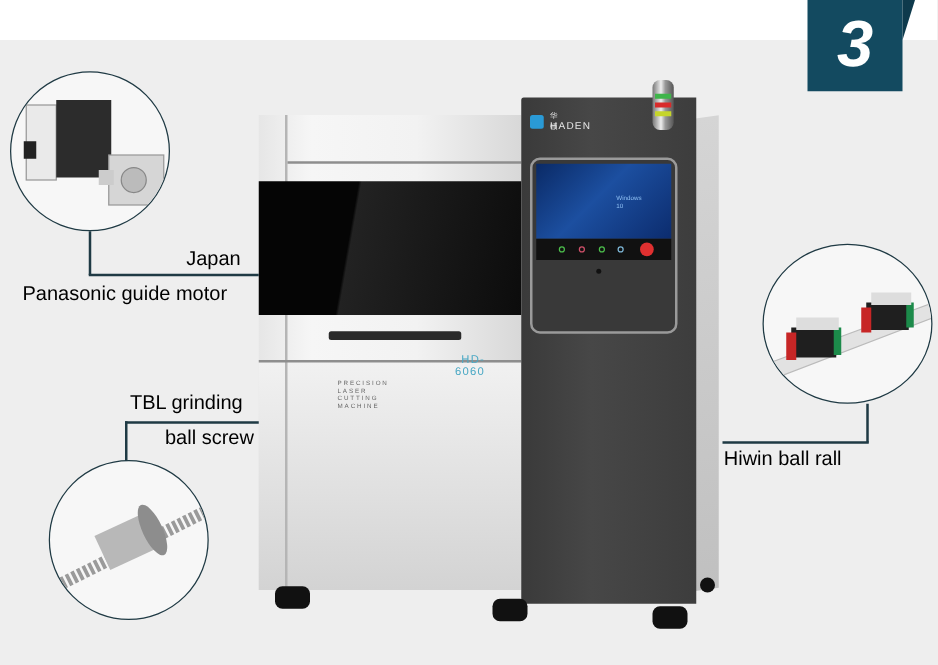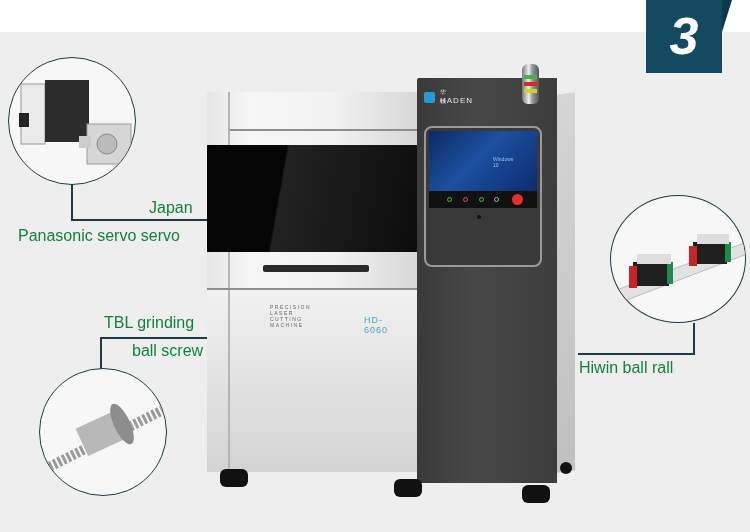--- a/index.html
+++ b/index.html
@@ -11,35 +11,35 @@
   
   .badge { position: absolute; left: 646px; top: 0; width: 76px; height: 73px; background: #134a60; }
   .badge-fold { position: absolute; left: 722px; top: 0; width: 0; height: 0;
     border-top: 32px solid #0e3a4c; border-right: 10px solid transparent; }
   .badge-num { position: absolute; left: 646px; top: 6px; width: 76px; text-align: center;
     color: #ffffff; font-size: 52px; font-weight: bold; font-style: italic; line-height: 60px; }
 
   
   .circle { position: absolute; border-radius: 50%; border: 1.5px solid #1f3a44; background: #f7f7f7; overflow: hidden; }
   .line { position: absolute; background: #1f3a44; }
-  .label { position: absolute; color: #15803d; font-size: 16px; white-space: nowrap; }
+  .label { position: absolute; color: #000000; font-size: 16px; white-space: nowrap; }
 
   
   .machine { position: absolute; }
   .left-body { position: absolute; left: 207px; top: 92px; width: 210px; height: 380px;
     background: linear-gradient(90deg, #e6e6e6 0%, #f6f6f6 20%, #f2f2f2 60%, #d8d8d8 100%); }
   .left-body-lower { position: absolute; left: 207px; top: 290px; width: 210px; height: 182px;
     background: linear-gradient(180deg, #f1f1f1 0%, #d3d3d3 100%); }
   .left-edge { position: absolute; left: 228px; top: 92px; width: 2px; height: 380px; background: #b5b5b5; }
   .top-divider { position: absolute; left: 230px; top: 129px; width: 187px; height: 2px; background: #8e8e8e; }
   .window { position: absolute; left: 207px; top: 145px; width: 210px; height: 107px;
     background: linear-gradient(100deg, #050505 0%, #050505 35%, #222 36%, #0c0c0c 100%); }
   .handle { position: absolute; left: 263px; top: 265px; width: 106px; height: 7px; background: #2a2a2a; border-radius: 2px; }
   .mid-divider { position: absolute; left: 207px; top: 288px; width: 210px; height: 2px; background: #8e8e8e; }
-  .model { position: absolute; left: 364px; top: 315px; font-size: 9px; color: #4aa8c4; letter-spacing: 1px; }
+  .model { position: absolute; left: 364px; top: 282px; font-size: 9px; color: #4aa8c4; letter-spacing: 1px; text-align: right; }
   .subtitle { position: absolute; left: 270px; top: 304px; font-size: 5px; color: #666; letter-spacing: 1.5px; }
 
   .right-body { position: absolute; left: 417px; top: 78px; width: 140px; height: 405px;
     background: linear-gradient(90deg, #3a3a3a 0%, #474747 40%, #3d3d3d 100%); border-top-left-radius: 2px; }
   .side-panel { position: absolute; left: 555px; top: 95px; width: 20px; height: 378px;
     background: linear-gradient(180deg, #d5d5d5, #c0c0c0); transform: skewY(-8deg); transform-origin: top left; }
   .logo-box { position: absolute; left: 424px; top: 92px; width: 11px; height: 11px; background: #2a9ad6; border-radius: 2px; }
   .logo-cn { position: absolute; left: 440px; top: 88px; font-size: 6px; color: #ddd; }
   .logo-text { position: absolute; left: 440px; top: 96px; font-size: 8px; color: #e6e6e6; letter-spacing: 1px; }
 
@@ -116,21 +116,21 @@
     <rect x="36" y="22" width="44" height="62" fill="#2c2c2c"></rect>
     <rect x="10" y="55" width="10" height="14" fill="#222"></rect>
     <rect x="78" y="66" width="44" height="40" fill="#d6d6d6" stroke="#999"></rect>
     <circle cx="98" cy="86" r="10" fill="#bbb" stroke="#888"></circle>
     <rect x="70" y="78" width="12" height="12" fill="#ccc"></rect>
   </svg>
 </div>
 <div class="line" style="left:71px;top:185px;width:1.5px;height:35px"></div>
 <div class="line" style="left:71px;top:219px;width:136px;height:1.5px"></div>
 <div class="label" style="left:149px;top:199px">Japan</div>
-<div class="label" style="left:18px;top:227px">Panasonic servo servo</div>
+<div class="label" style="left:18px;top:227px">Panasonic guide motor</div>
 
 <div class="label" style="left:104px;top:314px">TBL grinding</div>
 <div class="line" style="left:100px;top:337px;width:107px;height:1.5px"></div>
 <div class="line" style="left:100px;top:337px;width:1.5px;height:32px"></div>
 <div class="label" style="left:132px;top:342px">ball screw</div>
 <div class="circle" style="left:39px;top:368px;width:128px;height:128px">
   <svg width="128" height="128">
     <line x1="5" y1="100" x2="125" y2="40" stroke="#9a9a9a" stroke-width="10" stroke-dasharray="3 2"></line>
     <rect x="40" y="50" width="40" height="30" fill="#b8b8b8" transform="rotate(-25 60 65)"></rect>
     <ellipse cx="82" cy="55" rx="8" ry="22" fill="#8d8d8d" transform="rotate(-25 82 55)"></ellipse>

